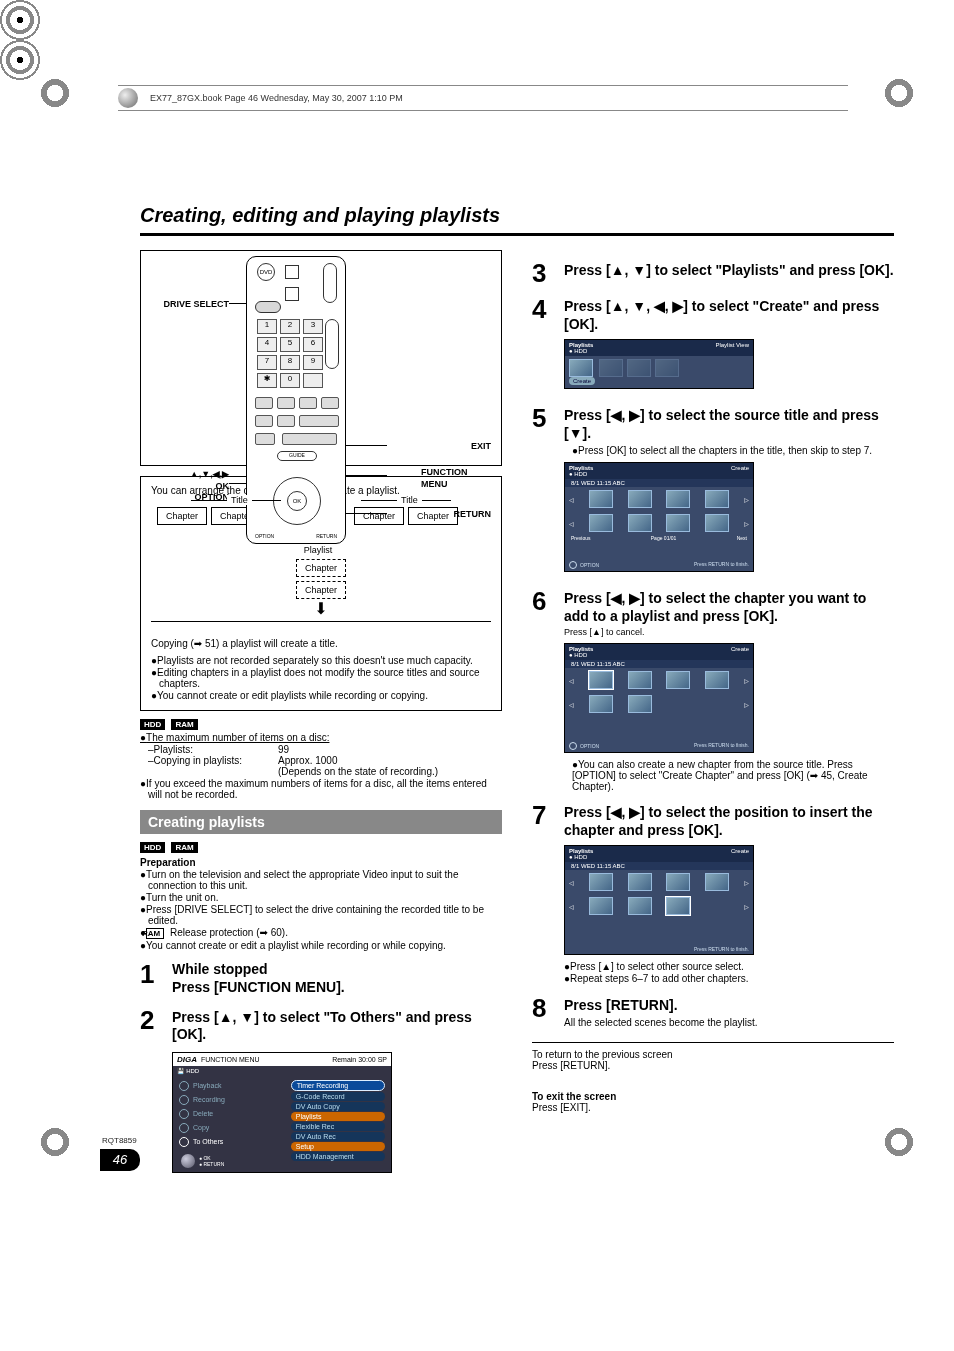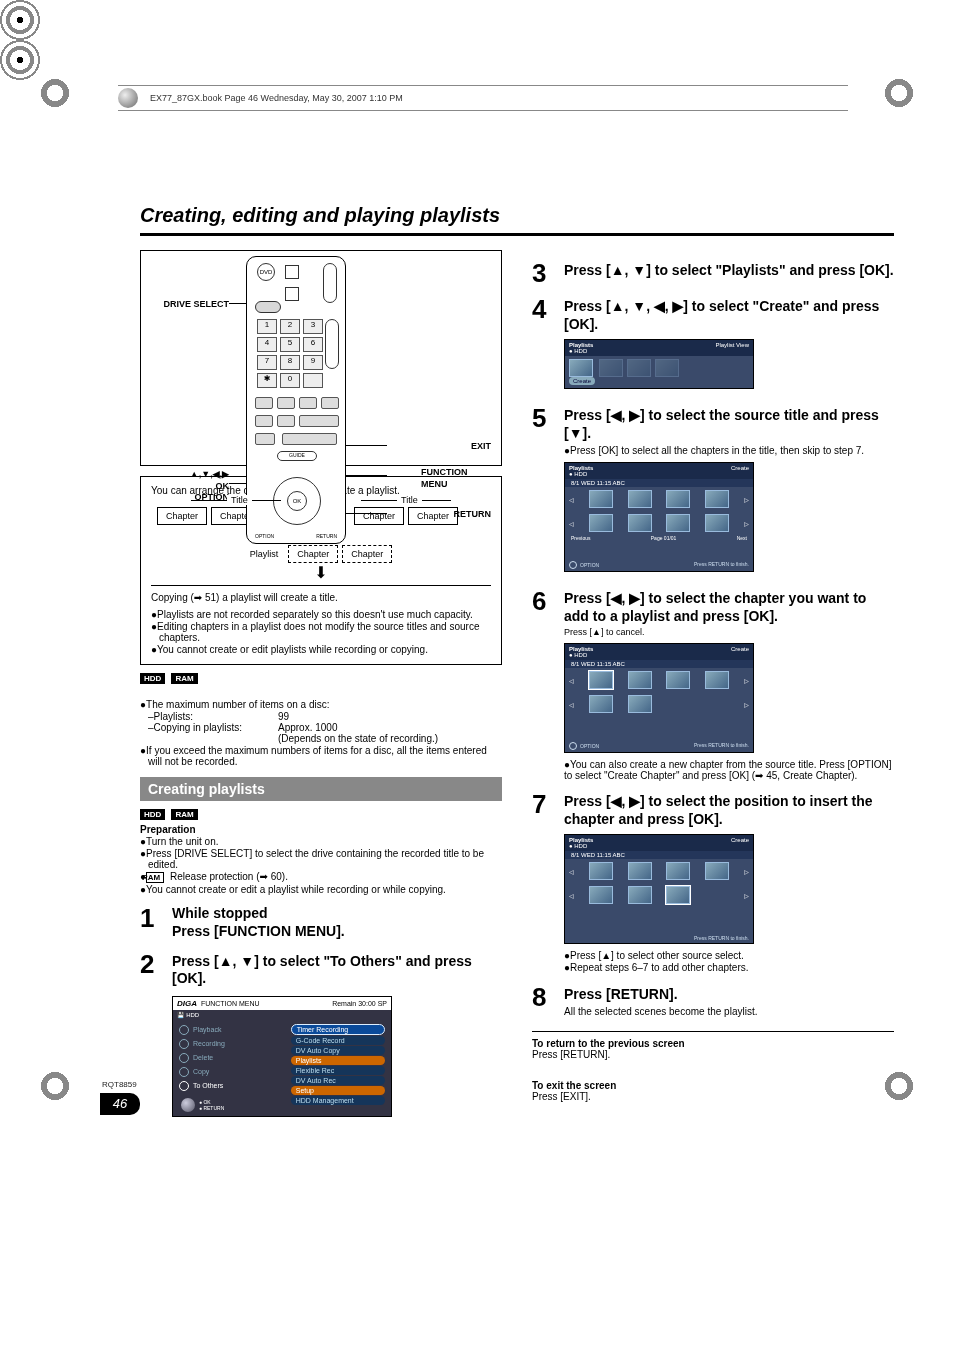--- a/index.html
+++ b/index.html
@@ -107,36 +107,36 @@
     padding: 8px 10px;
     font-size: 10px;
     margin-bottom: 6px;
   }
   .chapter-row { display:flex; gap:4px; margin:6px 0; justify-content: center;}
   .chapter-cell { border:1px solid #000; padding:3px 8px; font-size:9px;}
   .dashed { border:1px dashed #000;}
   .title-line { border-top:1px solid #000; position:relative; margin:4px 40px 0 40px;}
   .title-label { position:absolute; top:-6px; background:#fff; padding:0 4px; font-size:9px;}
   .arrow-down { text-align:center; font-size:16px; line-height:0.5;}
-  .copying-line { margin:8px 0 6px; font-size:10px; padding-top:6px; border-top:1px solid #000;}
+  .copying-line { margin:8px 0 6px; font-size:10px; padding-top:16px; border-top:1px solid #000;}
   .bullets { font-size:10px; }
   .bullets li { list-style:none; padding-left:8px; text-indent:-8px; margin:1px 0;}
   .tag { display:inline-block; background:#000; color:#fff; font-size:8px; font-weight:bold; padding:1px 4px; margin-right:3px;}
   .tag-outline { display:inline-block; border:1px solid #000; font-size:8px; font-weight:bold; padding:0 3px; margin-right:3px;}
   .section-bar {
     background:#888; color:#fff; font-size:14px; font-weight:bold;
     padding:4px 8px; margin:10px 0 6px;
   }
   .prep-hd { font-weight:bold; font-size:10px; margin-top:4px;}
   .step { display:flex; gap:10px; margin:10px 0 4px;}
   .step-num { font-size:26px; font-weight:bold; line-height:1; min-width:22px;}
   .step-body { flex:1; }
   .step-lead { font-size:14px; font-weight:bold;}
   .step-title { font-size:14px; font-weight:bold; margin-top:2px; line-height:1.25;}
-  .step-note { font-size:10px; margin-top:3px;}
+  .step-note { font-size:10px; margin-top:3px;margin-left:8px;}
   .step-sub { font-size:9px; margin-top:2px;}
   .mini-screen {
     border:1px solid #000; background:#3a4a6a;
     width:190px; height:72px; margin:6px 0 6px 0; position:relative;
     color:#fff; font-size:6px;
   }
   .mini-screen.tall { height:110px;}
   .ms-head { background:#1a2a4a; padding:2px 4px; display:flex; justify-content:space-between;}
   .ms-body { padding:3px 4px; display:flex; gap:4px; flex-wrap:wrap;}
   .ms-thumb { width:24px; height:18px; background:linear-gradient(135deg,#8ab,#468); border:1px solid #9bd;}
@@ -270,39 +270,39 @@
             <div class="title-line">
                 <span class="title-label" style="left:40%;">Title</span>
               </div>
             <div class="chapter-row">
               <div class="chapter-cell">Chapter</div>
               <div class="chapter-cell">Chapter</div>
             </div>
           </div>
         </div>
         <div class="arrow-down">⬇</div>
-        <div class="chapter-row" style="align-items:center;">
+        <div class="chapter-row" style="align-items:center;flex-direction:column;">
           <span style="font-size:9px; margin-right:6px;">Playlist</span>
           <div class="chapter-cell dashed">Chapter</div>
           <div class="chapter-cell dashed">Chapter</div>
         </div>
         <div class="arrow-down">⬇</div>
         <div class="copying-line">Copying (➡ 51) a playlist will create a title.</div>
         <ul class="bullets">
           <li>●<span>Playlists are not recorded separately so this doesn't use much capacity.</span></li>
           <li>●<span>Editing chapters in a playlist does not modify the source titles and source chapters.</span></li>
           <li>●<span>You cannot create or edit playlists while recording or copying.</span></li>
         </ul>
       </div>
 
       <div style="margin-top:6px;">
         <span class="tag">HDD</span>
         <span class="tag">RAM</span>
       </div>
-      <ul class="bullets" style="margin-top:15px;">
+      <ul class="bullets" style="margin-top:2px;text-decoration:underline;">
         <li>●<span>The maximum number of items on a disc:</span></li>
       </ul>
       <div style="font-size:10px; margin-left:8px;">
         <div style="display:flex;">
             <span style="width:130px;">–Playlists:</span>
             <span>99</span>
           </div>
         <div style="display:flex;">
             <span style="width:130px;">–Copying in playlists:</span>
             <span>Approx. 1000</span>
@@ -313,20 +313,21 @@
           <li>●<span>If you exceed the maximum numbers of items for a disc, all the items entered will not be recorded.</span></li>
         </ul>
 
       <div class="section-bar">Creating playlists</div>
       <div>
         <span class="tag">HDD</span>
         <span class="tag">RAM</span>
       </div>
       <div class="prep-hd">Preparation</div>
       <ul class="bullets">
+        <li>●<span>Turn on the television and select the appropriate Video input to suit the connection to this unit.</span></li>
         <li>●<span>Turn the unit on.</span></li>
         <li>●<span>Press [DRIVE SELECT] to select the drive containing the recorded title to be edited.</span></li>
         <li>●<span class="tag-outline">RAM</span> Release protection (➡ 60).</li>
         <li>●<span>You cannot create or edit a playlist while recording or while copying.</span></li>
       </ul>
 
       <div class="step">
         <div class="step-num">1</div>
         <div class="step-body">
           <div class="step-lead">While stopped</div>
@@ -538,21 +539,21 @@
 
       <div class="step">
         <div class="step-num">8</div>
         <div class="step-body">
           <div class="step-title">Press [RETURN].</div>
           <div class="step-sub" style="font-size:10px;">All the selected scenes become the playlist.</div>
         </div>
       </div>
 
       <div style="border-top:1px solid #000; margin-top:14px; padding-top:6px; font-size:10px;">
-        <div style="font-weight:bold;">To return to the previous screen</div>
+        <div style="font-weight:normal;">To return to the previous screen</div>
         <div>Press [RETURN].</div>
         <div style="font-weight:bold; margin-top:20px;">To exit the screen</div>
         <div>Press [EXIT].</div>
       </div>
 
     </div>
   </div>
 </div>
 
 <div class="rqt">RQT8859</div>

